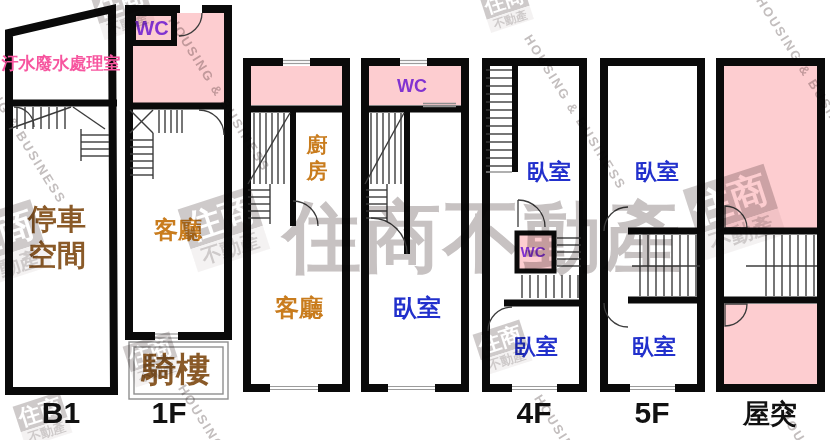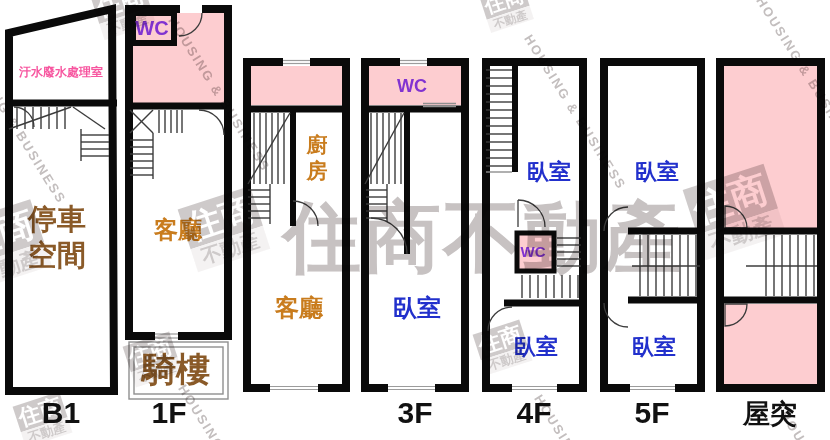--- a/index.html
+++ b/index.html
@@ -240,40 +240,39 @@
         <line x1="74" y1="177" x2="74" y2="238"></line>
       <line x1="82" y1="177" x2="82" y2="238"></line>
         <line x1="90" y1="177" x2="90" y2="238"></line>
       <line x1="98" y1="177" x2="98" y2="238"></line>
       <line x1="30" y1="208" x2="101" y2="208"></line>
     </g>
     <line class="wall" stroke-width="7" x1="4" y1="242" x2="105" y2="242"></line>
     <path d="M31,246 A22,22 0 0 1 9,268 L9,246 Z" fill="#fff" class="door"></path>
   </svg>
 
-  <div class="room-label c-pink" style="left:61px;top:72px;font-size:12px">汙水廢水處理室</div>
+  <div class="room-label c-pink" style="left:61px;top:64px;font-size:17px">汙水廢水處理室</div>
   <div class="room-label c-brown" style="left:57px;top:237px;font-size:29px">停車
 空間</div>
   <div class="room-label c-purple" style="left:152px;top:28px;font-size:20px">WC</div>
   <div class="room-label c-orange" style="left:178px;top:230px;font-size:24px">客廳</div>
   <div class="room-label c-brown" style="left:176px;top:369px;font-size:34px">騎樓</div>
   <div class="room-label c-orange" style="left:317px;top:158px;font-size:21px">廚
 房</div>
   <div class="room-label c-orange" style="left:299px;top:308px;font-size:24px">客廳</div>
   <div class="room-label c-purple" style="left:412px;top:86px;font-size:18px">WC</div>
   <div class="room-label c-blue" style="left:417px;top:308px;font-size:24px">臥室</div>
   <div class="room-label c-blue" style="left:549px;top:172px;font-size:22px">臥室</div>
   <div class="room-label c-purple" style="left:533px;top:252px;font-size:15px">WC</div>
   <div class="room-label c-blue" style="left:536px;top:347px;font-size:22px">臥室</div>
   <div class="room-label c-blue" style="left:657px;top:172px;font-size:22px">臥室</div>
   <div class="room-label c-blue" style="left:654px;top:347px;font-size:22px">臥室</div>
 
   <div class="floor-label" style="left:16px">B1</div>
   <div class="floor-label" style="left:124px">1F</div>
-  <div class="floor-label" style="left:370px">3F</div>
   <div class="floor-label" style="left:489px">4F</div>
   <div class="floor-label" style="left:607px">5F</div>
   <div class="floor-label" style="left:725px;font-size:27px">屋突</div>
 
   <div class="wm-layer">
     <div class="wm wm-brand" style="left:283px;top:186px">住商不動產</div>
 
     <div class="wm wm-diag" style="left:178px;top:14px">HOUSING &amp; BUSINESS</div>
     <div class="wm wm-diag" style="left:534px;top:32px">HOUSING &amp; BUSINESS</div>
     <div class="wm wm-diag" style="left:766px;top:-6px">HOUSING &amp; BUSINESS</div>

